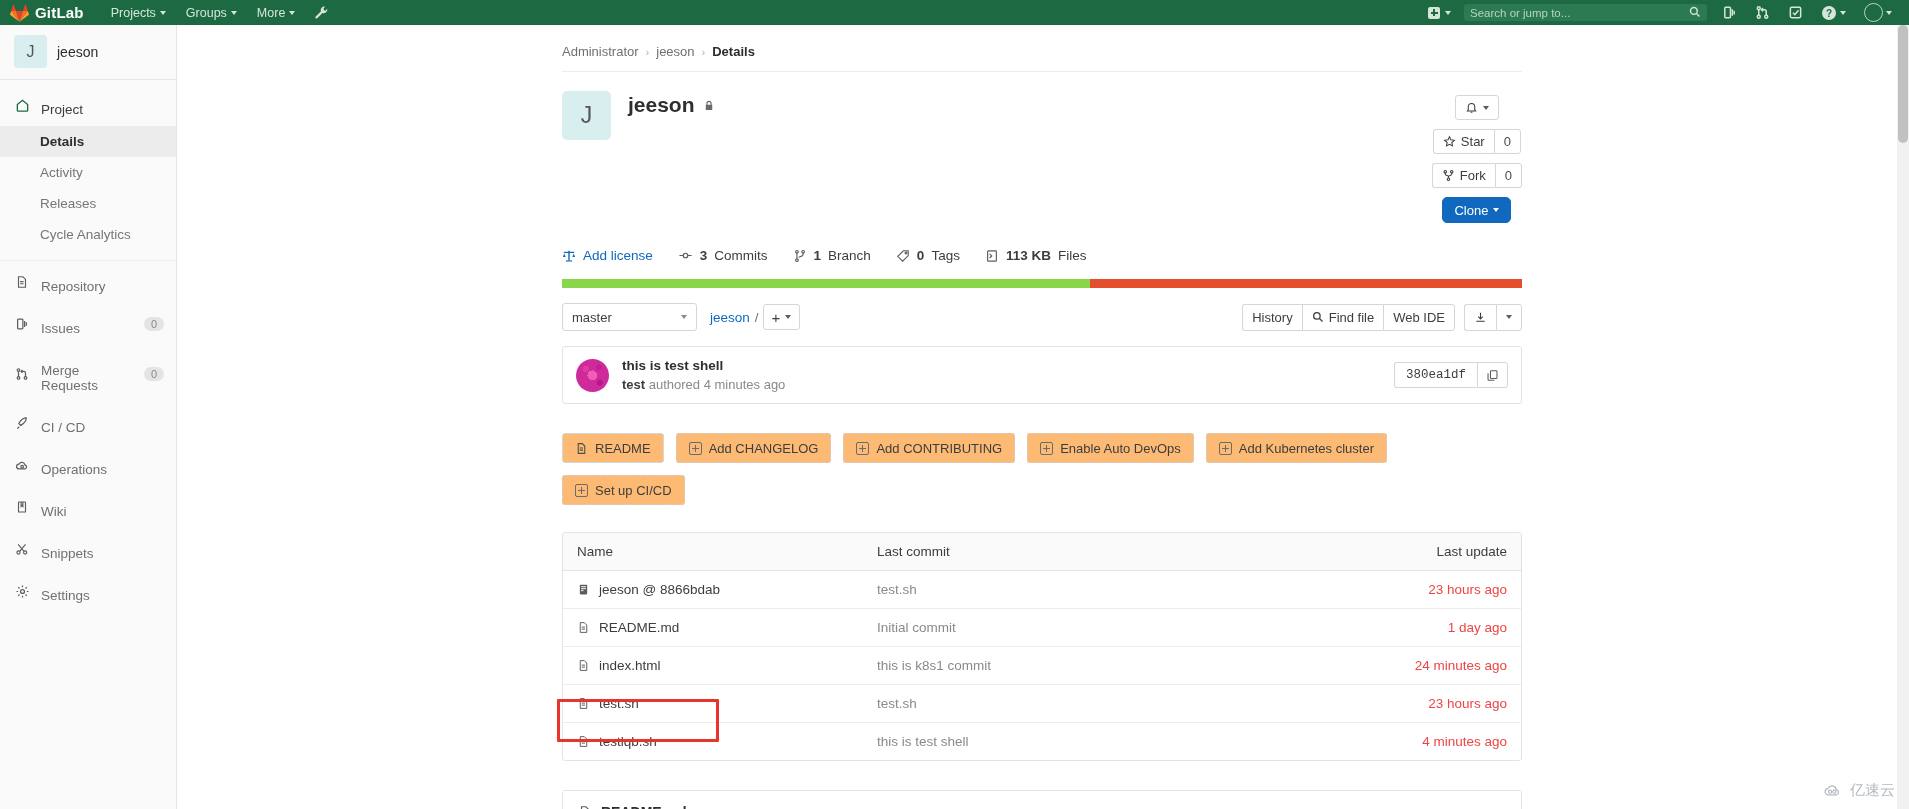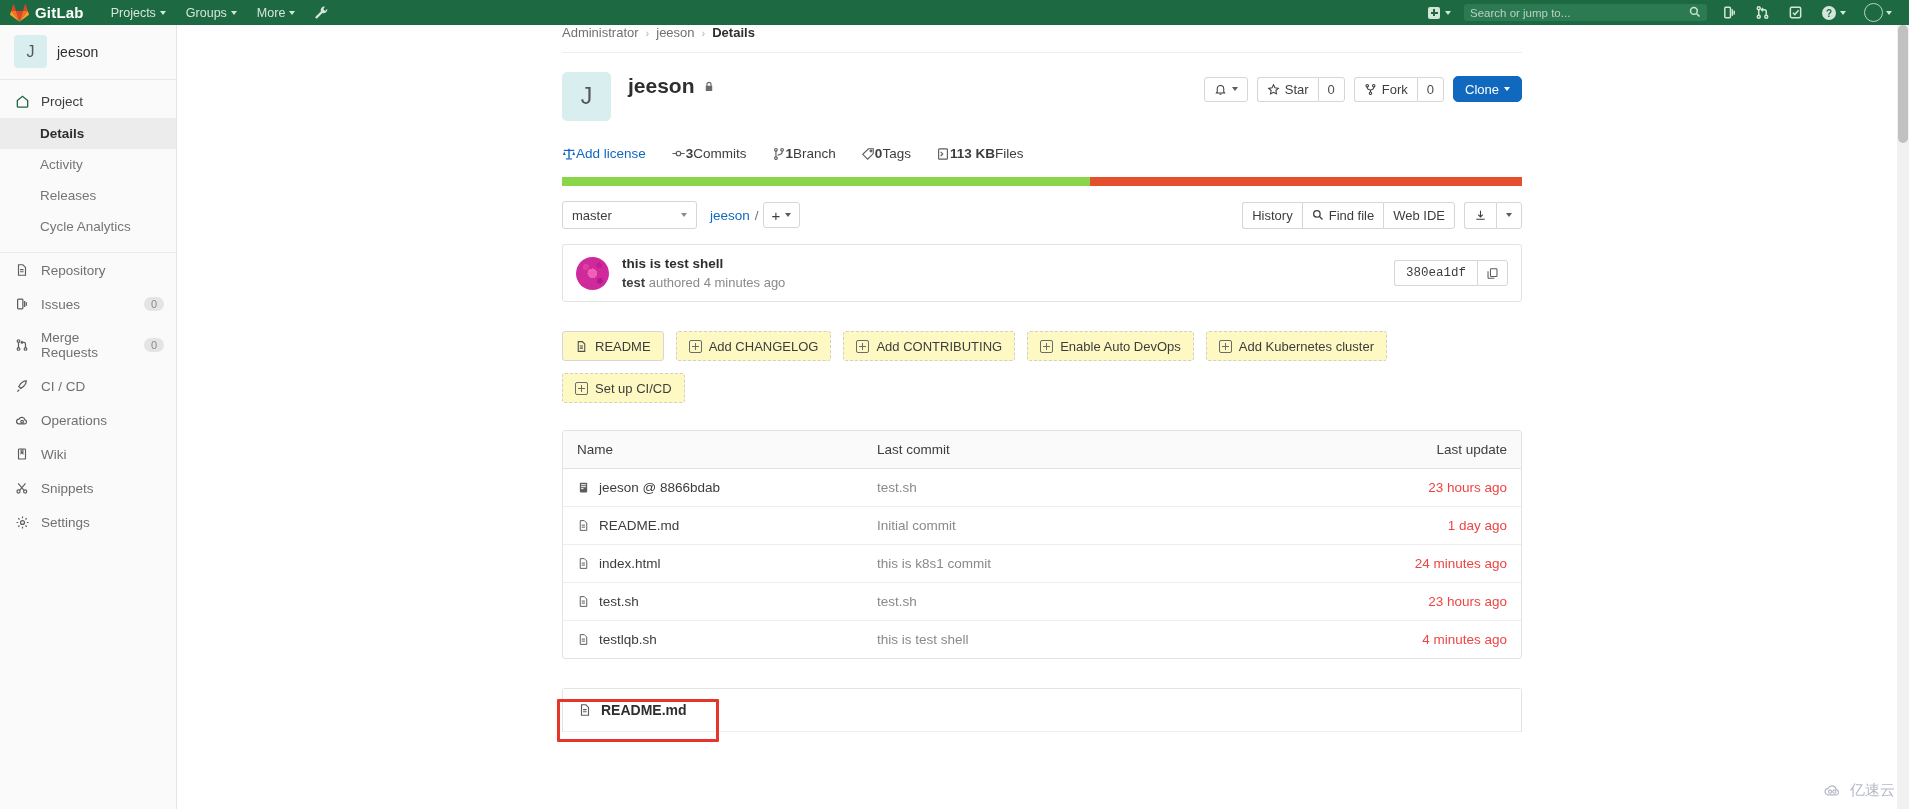--- a/index.html
+++ b/index.html
@@ -81,77 +81,77 @@
     color: #555; display: flex; align-items: center; justify-content: center;
     font-size: 16px; flex-shrink: 0;
   }
   .side-proj-name { font-size: 14px; color: #2e2e2e; }
   .side-group { border-bottom: 1px solid #ececec; padding: 4px 0; }
   .side-item {
     display: flex; align-items: center; gap: 11px; padding: 9px 12px 9px 14px;
     font-size: 13.5px; color: #707070; cursor: pointer; position: relative;
   }
   .side-item.top { color: #3d3d3d; }
-  .side-item .lbl { flex: 1; }
+  .side-item .lbl { flex: 1; margin-top: 9px; }
   .side-icn { width: 16px; height: 16px; display:flex;align-items:center;justify-content:center; color:#5c5c5c; flex-shrink:0;}
   .side-sub { padding: 0 0 6px 0; background: #fafafa; }
   .side-subitem {
     padding: 8px 12px 8px 40px; font-size: 13.5px; color: #767676; cursor: pointer;
   }
   .side-subitem.active { background: #ececec; color: #2e2e2e; font-weight: bold; }
   .badge-count {
     background: #e4e4e4; color: #8a8a8a; border-radius: 9px; font-size: 11px;
     padding: 1px 7px; min-width: 20px; text-align: center;
   }
 
   
   .main { flex: 1; background: #fff; overflow: hidden; position: relative; }
   .content { width: 960px; margin-left: 385px; padding-top: 0; }
 
   .breadcrumb {
     display: flex; align-items: center; gap: 7px; font-size: 13px;
-    color: #707070; padding: 0 0 12px 0; border-bottom: 1px solid #ededed;
+    color: #707070; padding: 19px 0 12px 0; border-bottom: 1px solid #ededed;
   }
   .breadcrumb .sep { color: #b0b0b0; font-size: 11px; }
   .breadcrumb a { color: #707070; text-decoration: none; cursor: pointer; }
   .breadcrumb .cur { color: #2e2e2e; font-weight: bold; }
 
   .proj-head { display: flex; align-items: flex-start; padding: 19px 0 0 0; }
   .proj-avatar {
     width: 49px; height: 49px; border-radius: 5px; background: #d9eeee;
     color: #555; display: flex; align-items: center; justify-content: center;
     font-size: 23px; margin-right: 17px; flex-shrink: 0;
   }
   .proj-titles { flex: 1; padding-top: 2px; }
   .proj-title-row { display: flex; align-items: center; gap: 8px; }
   .proj-title { font-size: 21px; font-weight: bold; color: #2e2e2e; }
   .lock-ico { color: #6b6b6b; font-size: 14px; display:inline-flex; }
   .proj-id { font-size: 13.5px; color: #767676; margin-top: 4px; }
 
-  .proj-actions { display: flex; align-items: center; gap: 9px; padding-top: 4px; }
+  .proj-actions { display: flex; align-items: center; gap: 9px; padding-top: 4px; flex-direction: column; }
   .btn {
     border: 1px solid #d6d6d6; background: #fff; border-radius: 3px;
     font-size: 13px; color: #3d3d3d; height: 25px; display: flex; align-items: center;
     padding: 0 9px; cursor: pointer; gap: 5px; white-space: nowrap;
   }
   .btn-group { display: flex; align-items: stretch; }
   .btn-group .btn { border-radius: 0; border-right: none; }
   .btn-group .btn:first-child { border-radius: 3px 0 0 3px; }
   .btn-group .btn:last-child { border-radius: 0 3px 3px 0; border-right: 1px solid #d6d6d6; }
   .btn-count { color: #4c4c4c; background:#fff; }
   .btn-clone {
     background: #1068bf; border-color: #1068bf; color: #fff;
     font-weight: normal; padding: 0 11px; height: 26px; border-radius:5px;
   }
 
   .stats {
     display: flex; align-items: center; gap: 25px; padding: 25px 0 16px 0;
     font-size: 13.5px;
   }
-  .stat { display: flex; align-items: center; gap: 0; color: #3d3d3d; cursor: pointer; }
+  .stat { display: flex; align-items: center; gap: 7px; color: #3d3d3d; cursor: pointer; }
   .stat.link { color: #1068bf; }
   .stat b { font-weight: bold; }
   .stat .sicn { display:flex;align-items:center; color:#5c5c5c; }
   .stat.link .sicn { color:#1068bf; }
 
   .langbar { height: 9px; display: flex; width: 100%; border-radius: 0; overflow: hidden; }
 
   .repo-controls { display: flex; align-items: center; padding: 15px 0 0 0; }
   .branch-select {
     width: 135px; height: 28px; border: 1px solid #d6d6d6; border-radius: 3px;
@@ -192,21 +192,21 @@
     padding: 5px 11px; font-family: "Liberation Mono", monospace; font-size: 12.5px;
     color: #3d3d3d; background: #fff; display:flex;align-items:center;
   }
   .sha-copy {
     border: 1px solid #d6d6d6; border-radius: 0 3px 3px 0; padding: 5px 8px;
     background: #fff; cursor: pointer; color: #5c5c5c; display:flex;align-items:center;
   }
 
   .qa-row { display: flex; flex-wrap: wrap; gap: 12px; margin-top: 29px; }
   .qa-btn {
-    border: 1px dashed #cfcfcf; border-radius: 3px; background: #fef9c3;
+    border: 1px dashed #cfcfcf; border-radius: 3px; background: #fdba74;
     font-size: 13px; color: #3d3d3d; height: 30px; display: flex; align-items: center;
     padding: 0 12px; gap: 7px; cursor: pointer; white-space: nowrap;
   }
   .qa-btn.solid { border-style: solid; border-color: #d6d6d6; }
   .plus-ico {
     width: 13px; height: 13px; border: 1px solid #6b6b6b; border-radius: 2px;
     position: relative; display: inline-block; flex-shrink: 0;
   }
   .plus-ico::before, .plus-ico::after { content: ""; position: absolute; background: #6b6b6b; }
   .plus-ico::before { left: 5px; top: 2px; width: 1px; height: 7px; }

